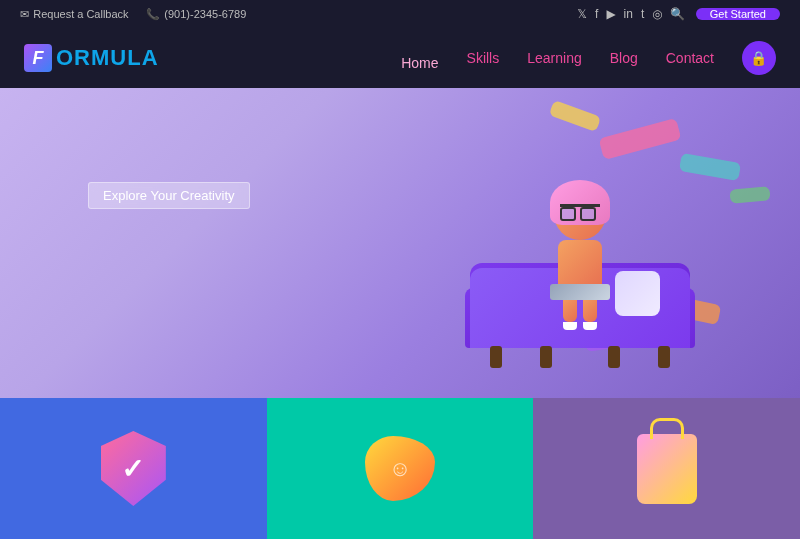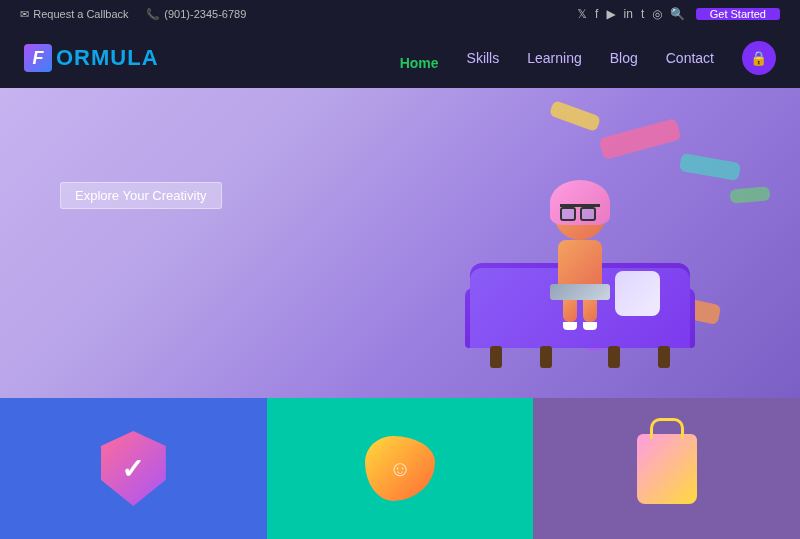--- a/index.html
+++ b/index.html
@@ -19,21 +19,21 @@
     .top-bar-left { display: flex; align-items: center; gap: 18px; }
     .top-bar-left span { display: flex; align-items: center; gap: 4px; color: #bbb; }
     .top-bar-right { display: flex; align-items: center; gap: 10px; }
     .social-icons { display: flex; align-items: center; gap: 8px; }
     .social-icon { color: #bbb; font-size: 12px; cursor: pointer; }
     .get-started-btn {
       background: #7b2ff7;
       color: white;
       border: none;
       padding: 0 14px;
-      border-radius: 3px;
+      border-radius: 10px;
       font-size: 11px;
       cursor: pointer;
     }
 
     
     .navbar {
       background: #1a1a2e;
       height: 60px;
       display: flex;
       align-items: center;
@@ -44,22 +44,22 @@
     .logo-f {
       width: 28px; height: 28px;
       background: linear-gradient(135deg, #a855f7, #3b82f6);
       border-radius: 4px;
       display: flex; align-items: center; justify-content: center;
       font-weight: 900; color: white; font-size: 18px; font-style: italic;
       margin-right: 2px;
     }
     .logo-text { color: #0ea5e9; font-size: 22px; font-weight: 700; letter-spacing: 1px; }
     .nav-links { display: flex; align-items: center; gap: 28px; }
-    .nav-link { color: #c4b5fd; font-size: 14px; text-decoration: none; cursor: pointer; }
-    .nav-link.active { color: #22c55e; font-weight: 700; margin-top: 10px; }
+    .nav-link { color: #ec4899; font-size: 14px; text-decoration: none; cursor: pointer; }
+    .nav-link.active { color: #f9a8d4; font-weight: 400; margin-top: 10px; }
     .nav-cart {
       width: 34px; height: 34px; border-radius: 50%;
       background: #7b2ff7;
       display: flex; align-items: center; justify-content: center;
       cursor: pointer; color: white; font-size: 14px;
     }
 
     
     .hero {
       position: relative;
@@ -78,20 +78,21 @@
     .shape2 { width: 60px; height: 18px; background: #4ecdc4; top: 70px; right: 60px; transform: rotate(10deg); }
     .shape3 { width: 50px; height: 16px; background: #ffd93d; top: 20px; right: 200px; transform: rotate(20deg); }
     .shape4 { width: 40px; height: 14px; background: #6bcb77; top: 100px; right: 30px; transform: rotate(-5deg); }
     .shape5 { width: 70px; height: 20px; background: #ff9a3c; bottom: 80px; right: 80px; transform: rotate(12deg); }
     .shape6 { width: 55px; height: 16px; background: #a855f7; bottom: 50px; right: 160px; transform: rotate(-8deg); }
 
     .hero-content {
       position: relative; z-index: 2;
       padding-left: 60px;
       flex: 1;
+      margin-left: 28px;
     }
     .hero-badge {
       display: inline-block;
       background: rgba(255,255,255,0.3);
       color: white;
       font-size: 13px;
       padding: 5px 14px;
       border-radius: 3px;
       margin-bottom: 18px;
       backdrop-filter: blur(4px);

